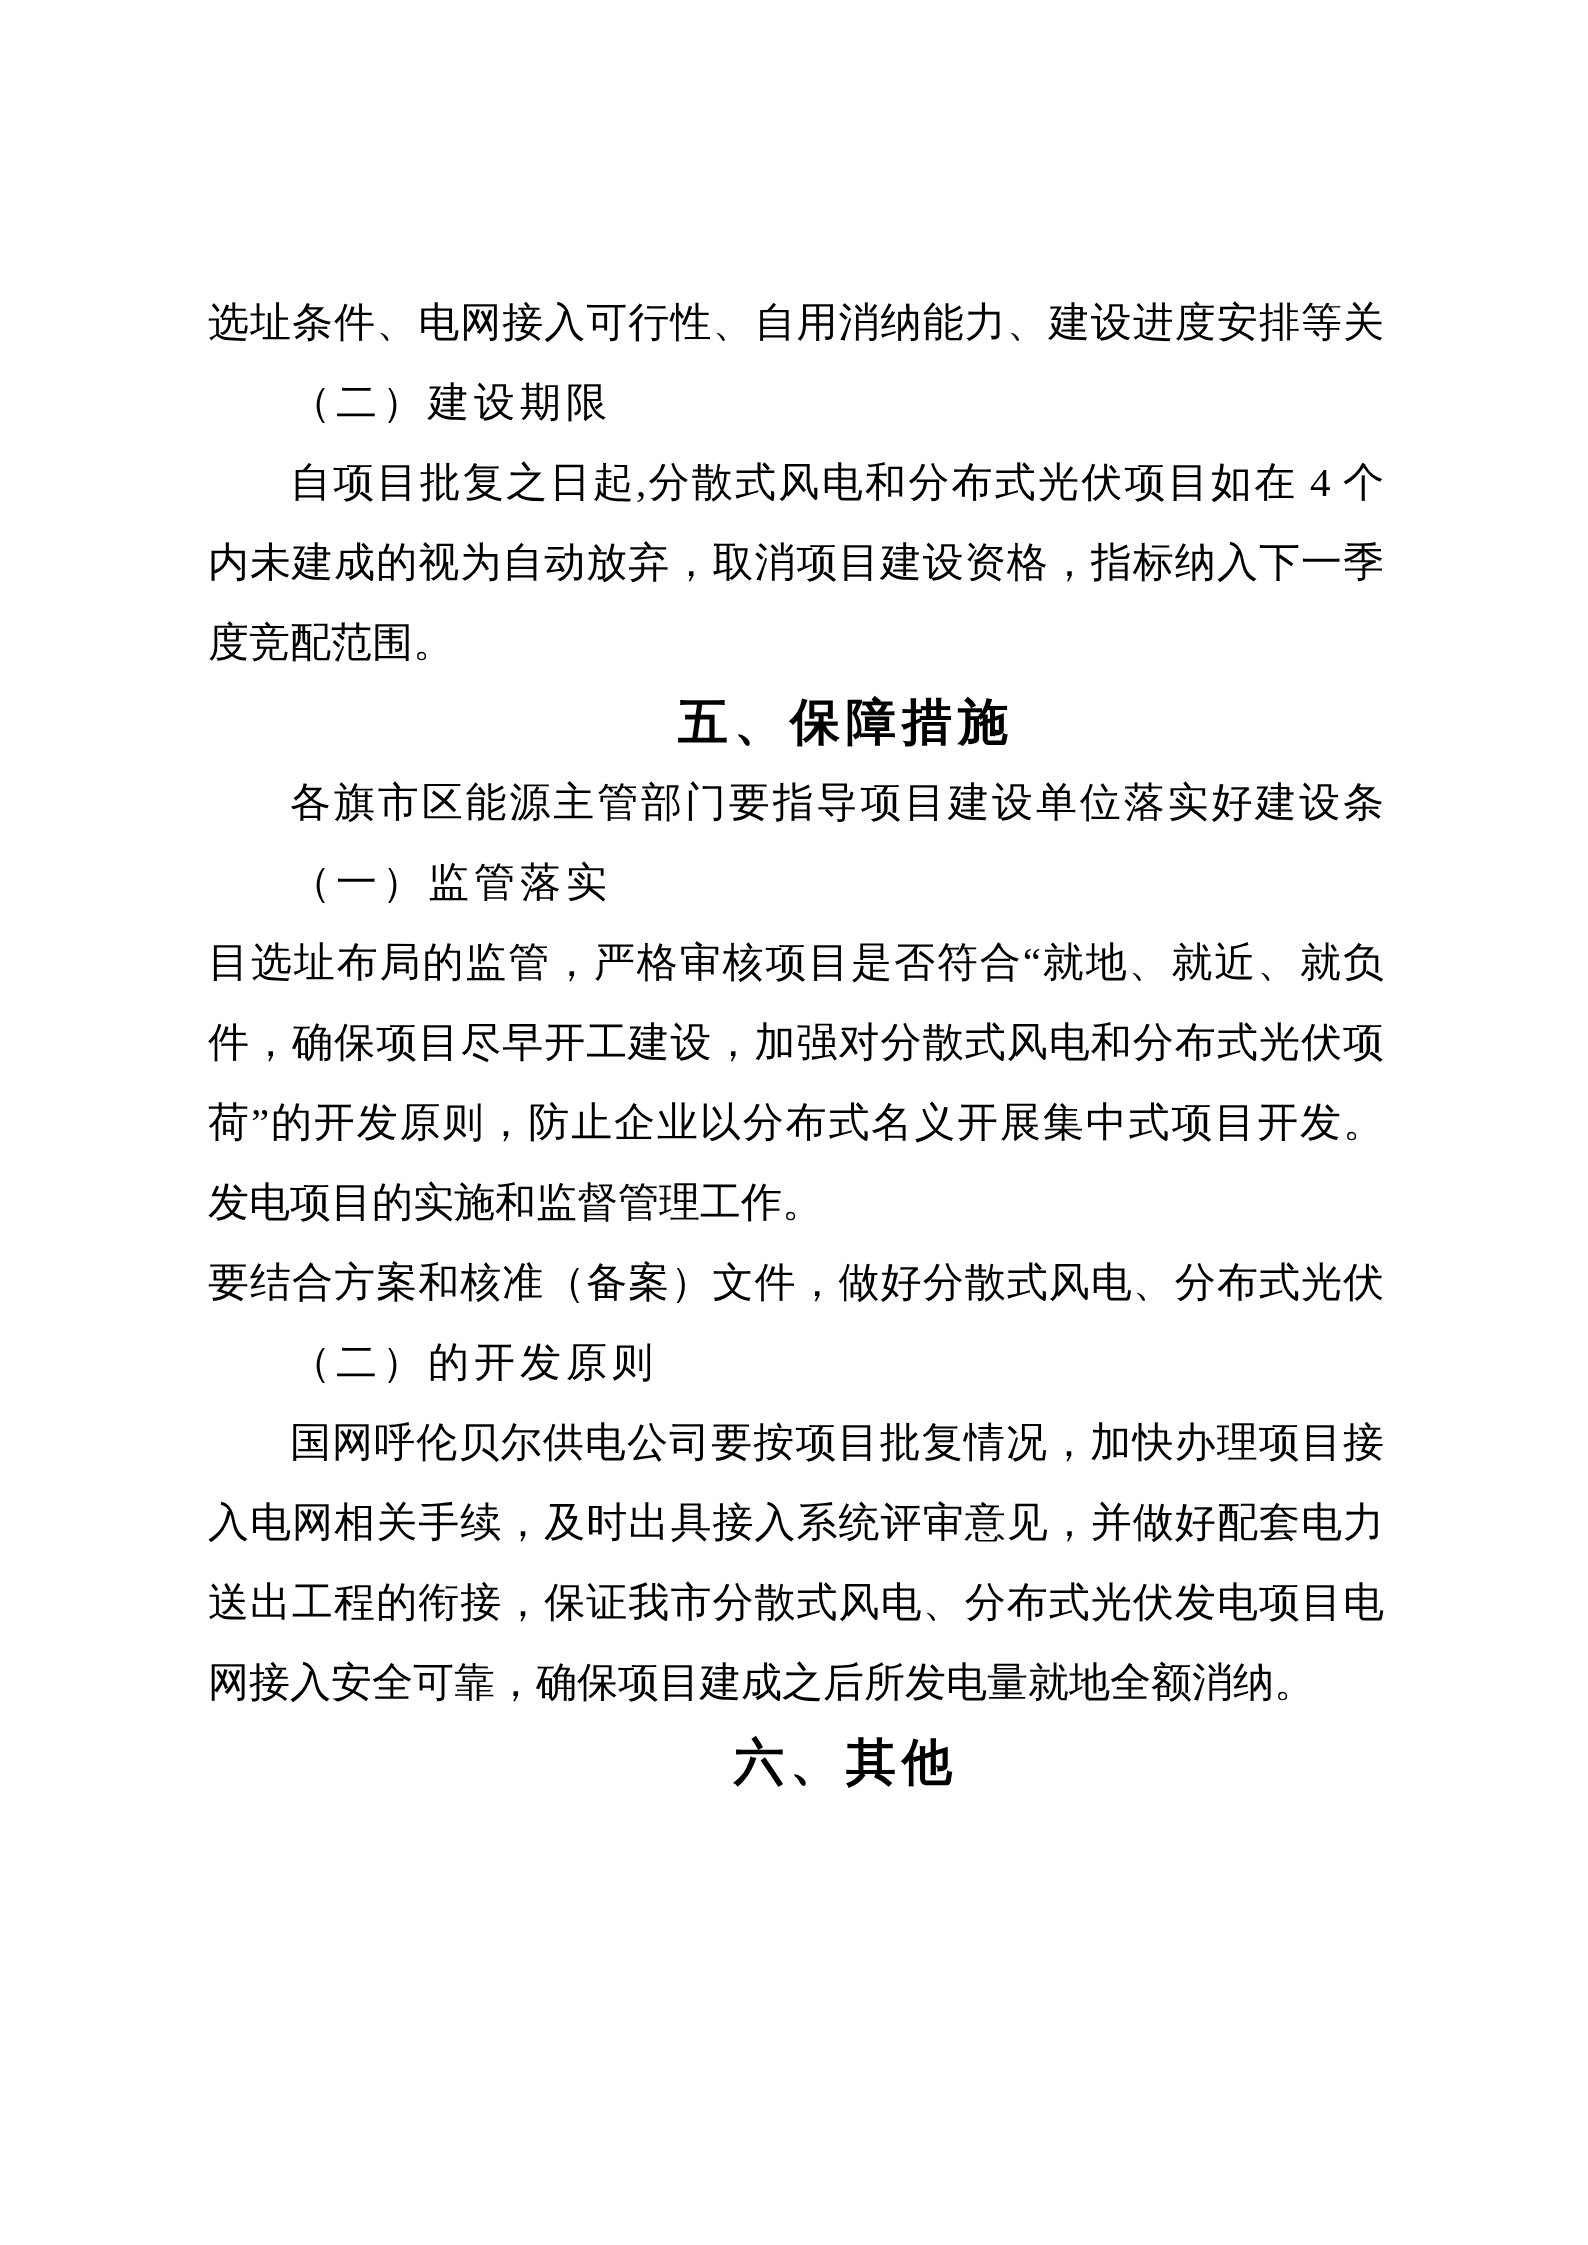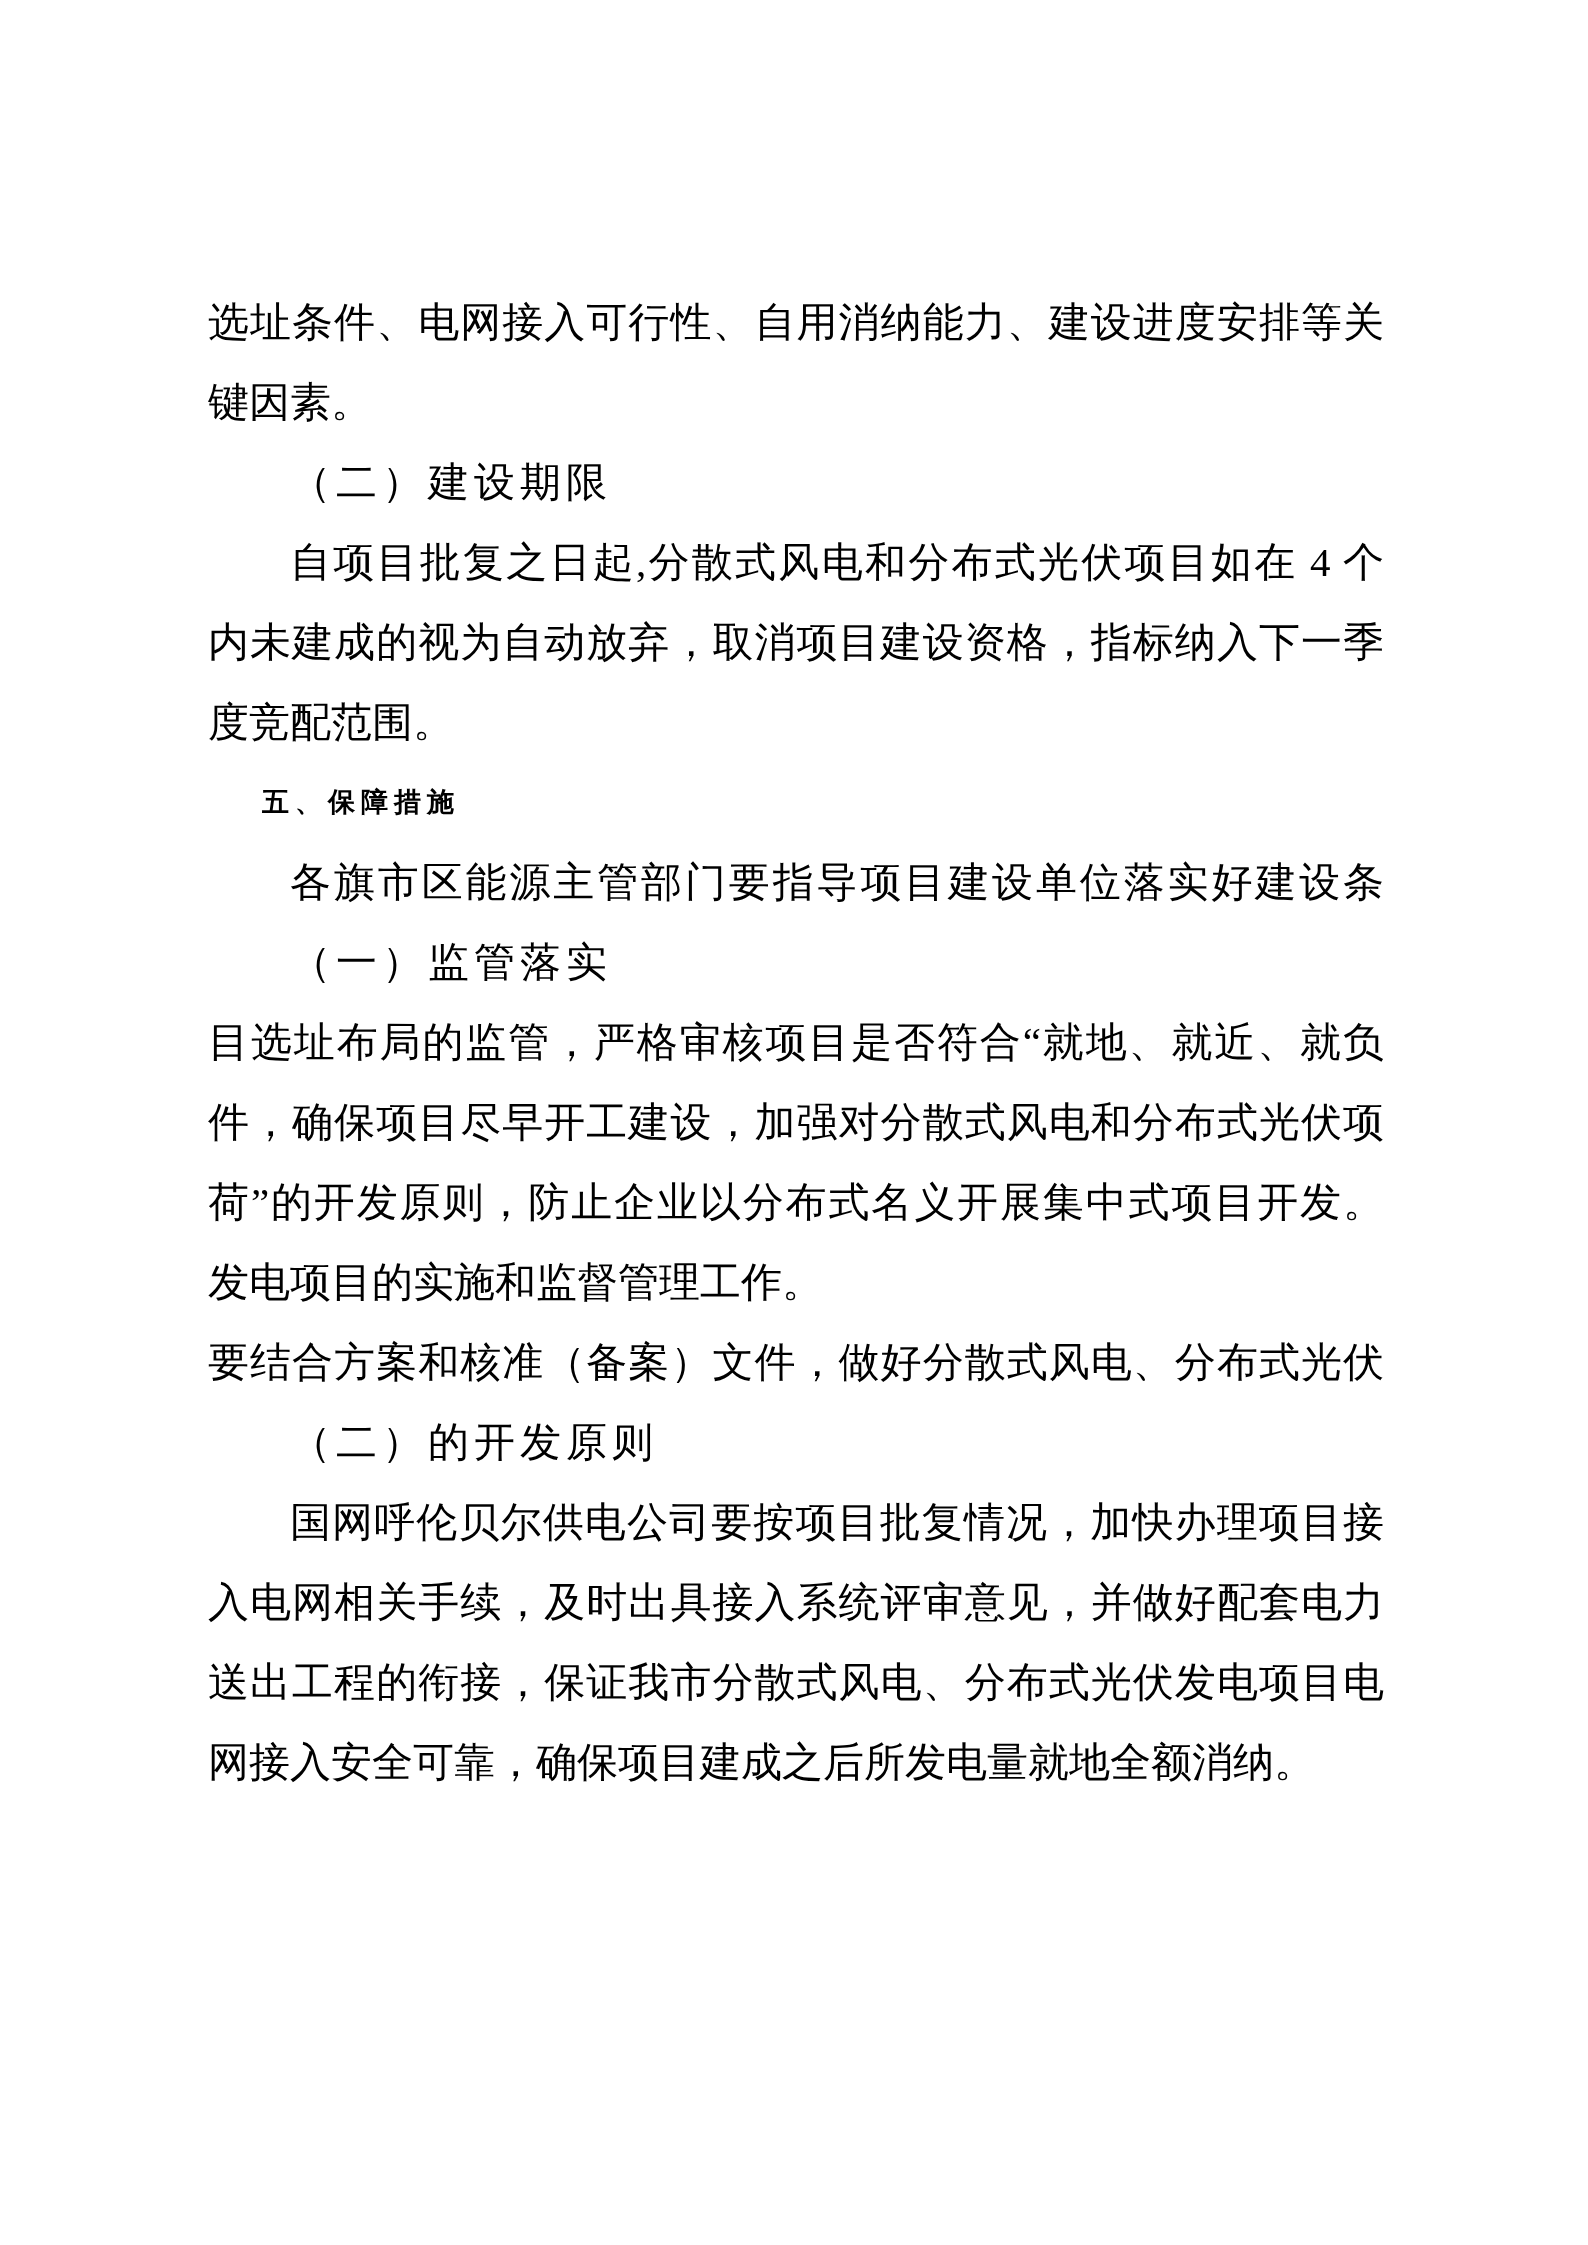--- a/index.html
+++ b/index.html
@@ -35,22 +35,23 @@
     text-justify: inter-character;
   }
   
   .ind {
     text-indent: 2em;
   }
   
   .head {
     font-family: "Liberation Sans", "DejaVu Sans", sans-serif;
     font-weight: 700;
-    font-size: 27px;
+    font-size: 50px;
     letter-spacing: 6px;
+    text-align: center;
   }
   
   .sub {
     letter-spacing: 5px;
   }
   .pagenum {
     position: absolute;
     left: 0;
     top: 2036px;
     width: 100%;
@@ -58,21 +59,20 @@
     font-size: 37px;
     color: #000000;
   }
 </style>
 </head>
 <body>
 
 <div class="page">
   <div class="content">
     <div class="ln j">选址条件、电网接入可行性、自用消纳能力、建设进度安排等关</div>
-    <div class="ln">键因素。</div>
     <div class="ln ind sub">（二）建设期限</div>
     <div class="ln ind j">自项目批复之日起,分散式风电和分布式光伏项目如在 4 个</div>
     <div class="ln j">内未建成的视为自动放弃，取消项目建设资格，指标纳入下一季</div>
     <div class="ln">度竞配范围。</div>
     <div class="ln ind head">五、保障措施</div>
     <div class="ln ind j">各旗市区能源主管部门要指导项目建设单位落实好建设条</div>
     <div class="ln ind sub">（一）监管落实</div>
     <div class="ln j">目选址布局的监管，严格审核项目是否符合“就地、就近、就负</div>
     <div class="ln j">件，确保项目尽早开工建设，加强对分散式风电和分布式光伏项</div>
     <div class="ln j">荷”的开发原则，防止企业以分布式名义开展集中式项目开发。</div>

